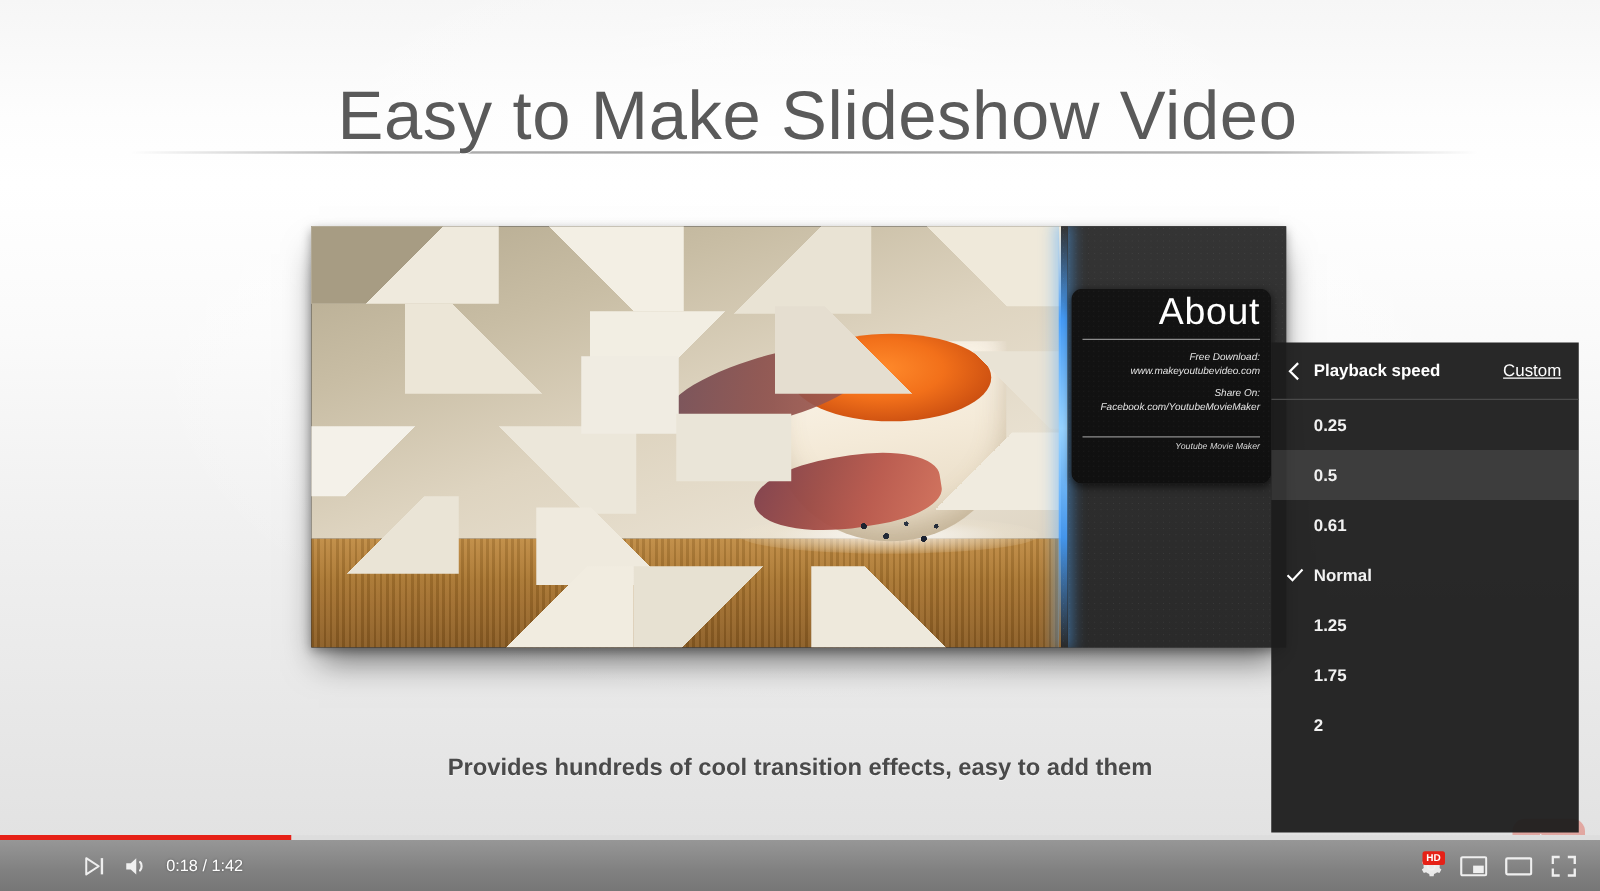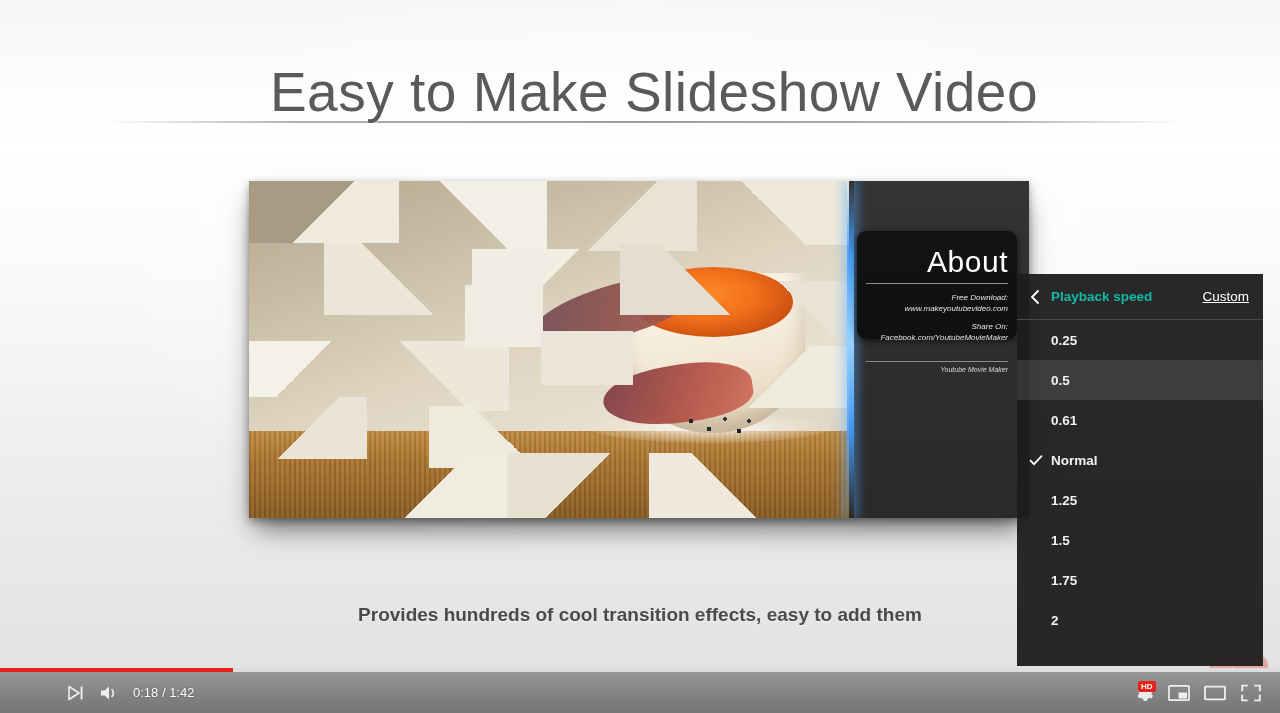--- a/index.html
+++ b/index.html
@@ -114,27 +114,27 @@
     background:
       radial-gradient(circle 1px at 2px 2px, rgba(255,255,255,.07) 50%, transparent 52%) 0 0/5px 5px,
       linear-gradient(180deg,#343434 0%,#2e2e2e 50%,#2a2a2a 100%);
   }
   .glowline{
     position:absolute; left:598px; top:0; width:7px; height:337px;
     background:linear-gradient(180deg, rgba(30,120,220,0) 0%, rgba(70,160,255,.95) 22%, rgba(150,210,255,1) 48%, rgba(70,160,255,.9) 74%, rgba(30,120,220,0) 100%);
     box-shadow:0 0 12px 3px rgba(80,170,255,.55);
   }
   .about{
-    position:absolute; left:608px; top:50px; width:160px; height:108px;
+    position:absolute; left:608px; top:50px; width:160px; height:156px;
     border-radius:9px;
     background:
       radial-gradient(circle 1px at 2px 2px, rgba(255,255,255,.05) 50%, transparent 52%) 0 0/4px 4px,
       linear-gradient(180deg,#131313 0%,#101010 100%);
     box-shadow:0 2px 7px rgba(0,0,0,.6);
-    padding:14px 9px 0 9px;
+    padding:2px 9px 0 9px;
   }
   .about-title{
     text-align:right; color:#fff; font-size:30px; font-weight:400;
     line-height:34px; letter-spacing:.5px;
   }
   .about-rule{ height:1px; background:#8d8d8d; margin:4px 0 8px 0; }
   .about-rule2{ height:1px; background:#8d8d8d; margin:18px 0 4px 0; }
   .about-line{
     text-align:right; color:#e4e4e4; font-size:8px; font-style:italic;
     line-height:11px; font-family:"Liberation Sans", sans-serif;
@@ -162,21 +162,21 @@
   .menu{
     position:absolute; left:1017px; top:274px; width:246px; height:392px;
     background:rgba(28,28,28,.95);
     font-size:13.5px; color:#eee; overflow:hidden;
   }
   .menu-head{
     height:46px; display:flex; align-items:center; padding:0 14px 0 12px;
     border-bottom:1px solid #4a4a4a; cursor:pointer;
   }
   .menu-back{ width:22px; color:#fff; font-size:17px; line-height:1; }
-  .menu-head-title{ flex:1; font-weight:bold; color:#14b8a6; font-size:13.5px; }
+  .menu-head-title{ flex:1; font-weight:bold; color:#ffffff; font-size:13.5px; }
   .menu-custom{ color:#fff; font-size:13.5px; text-decoration:underline; font-weight:normal; }
   .menu-item{
     height:40px; display:flex; align-items:center; padding:0 18px 0 12px;
     font-weight:bold; color:#f1f1f1; cursor:pointer;
   }
   .menu-item.hover{ background:rgba(255,255,255,.10); }
   .mi-check{ width:22px; color:#fff; font-size:14px; line-height:1; }
   
   .ctrlbar{
     position:absolute; left:0; bottom:0; width:1280px; height:45px;
@@ -306,24 +306,20 @@
           </svg>
       </span>
       <span>Normal</span>
     </div>
     <div class="menu-item">
       <span class="mi-check"></span>
       <span>1.25</span>
     </div>
     <div class="menu-item">
       <span class="mi-check"></span>
-      <span>1.5</span>
-    </div>
-    <div class="menu-item">
-      <span class="mi-check"></span>
       <span>1.75</span>
     </div>
     <div class="menu-item">
       <span class="mi-check"></span>
       <span>2</span>
     </div>
   </div>
 
   <div class="ctrlbar">
 

